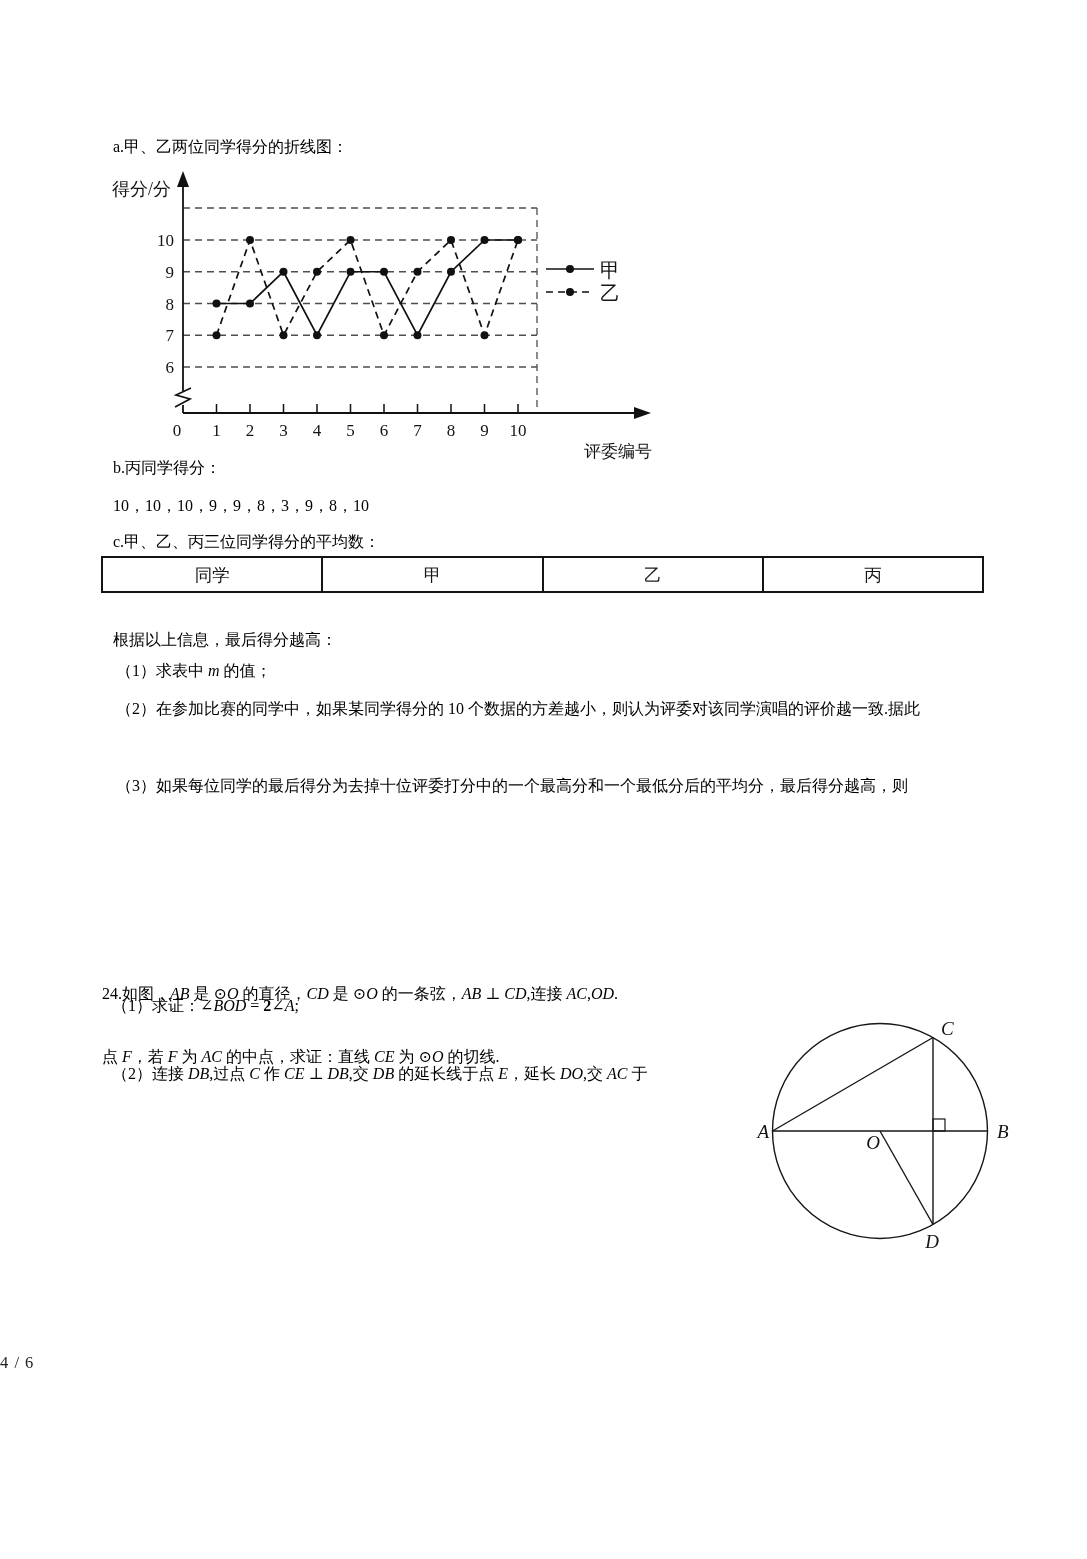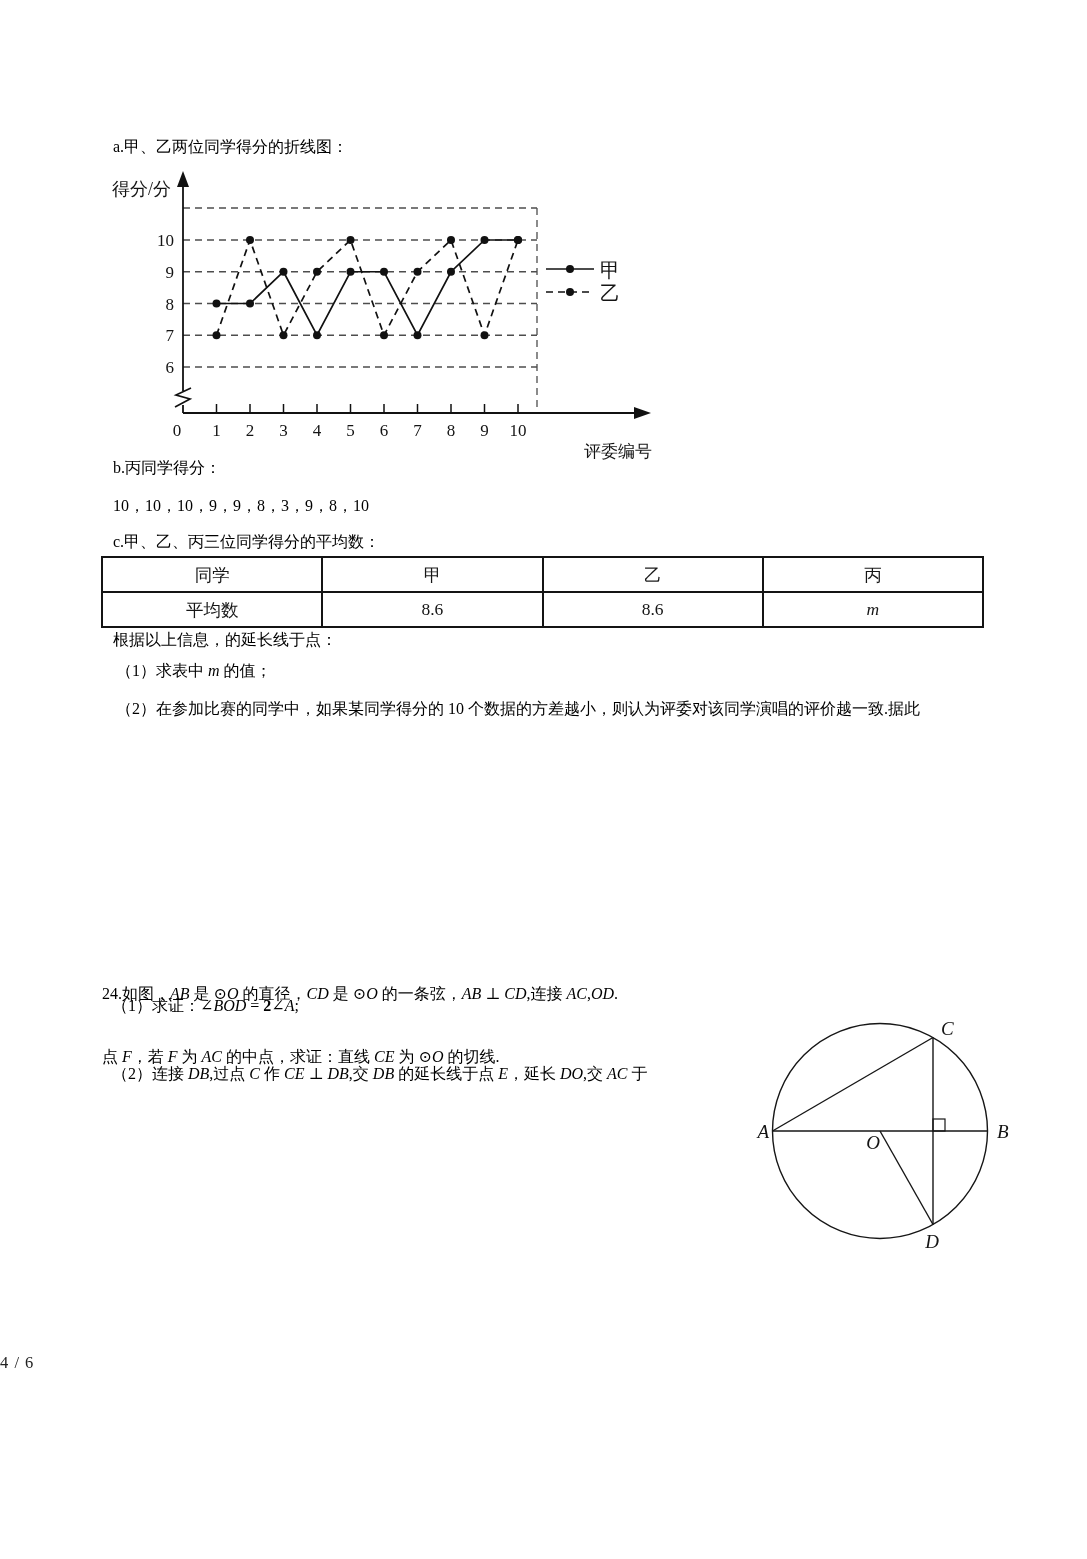--- a/index.html
+++ b/index.html
@@ -107,36 +107,31 @@
   <div class="tline" style="left:113px;top:532px">c.甲、乙、丙三位同学得分的平均数：</div>
 
   <table class="avg-table">
     <tbody>
         <tr>
       <td>同学</td>
       <td>甲</td>
       <td>乙</td>
       <td>丙</td>
     </tr>
-    <tr>
-      <td>平均数</td>
-      <td>8.6</td>
-      <td>8.6</td>
-      <td class="math">m</td>
-    </tr>
   </tbody>
     </table>
 
-  <div class="tline" style="left:113px;top:630px">根据以上信息，的延长线于点：</div>
+  <div class="tline" style="left:113px;top:630px">根据以上信息，最后得分越高：</div>
 
   <div class="tline" style="left:116px;top:661px"><span>（1）求表中 </span><span class="math">m</span><span> 的值；</span></div>
 
   <div class="tline" style="left:116px;top:699px"><span>（2）在参加比赛的同学中，如果某同学得分的 10 个数据的方差越小，则认为评委对该同学演唱的评价越一致.据此</span></div>
 
 
+  <div class="tline" style="left:116px;top:776px"><span>（3）如果每位同学的最后得分为去掉十位评委打分中的一个最高分和一个最低分后的平均分，最后得分越高，则</span></div>
 
 
   <div class="tline" style="left:102px;top:984px"><span>24.如图，</span><span class="math">AB</span><span> 是 ⊙</span><span class="math">O</span><span> 的直径，</span><span class="math">CD</span><span> 是 ⊙</span><span class="math">O</span><span> 的一条弦，</span><span class="math">AB</span><span> ⊥ </span><span class="math">CD</span><span>,连接 </span><span class="math">AC</span><span>,</span><span class="math">OD</span><span>.</span></div>
 
   <div class="tline" style="left:112px;top:996px"><span>（1）求证：∠</span><span class="math">BOD</span><span> = </span><span class="bold">2</span><span>∠</span><span class="math">A</span><span>;</span></div>
 
   <div class="tline" style="left:112px;top:1064px"><span>（2）连接 </span><span class="math">DB</span><span>,过点 </span><span class="math">C</span><span> 作 </span><span class="math">CE</span><span> ⊥ </span><span class="math">DB</span><span>,交 </span><span class="math">DB</span><span> 的延长线于点 </span><span class="math">E</span><span>，延长 </span><span class="math">DO</span><span>,交 </span><span class="math">AC</span><span> 于</span></div>
 
   <div class="tline" style="left:102px;top:1047px"><span>点 </span><span class="math">F</span><span>，若 </span><span class="math">F</span><span> 为 </span><span class="math">AC</span><span> 的中点，求证：直线 </span><span class="math">CE</span><span> 为 ⊙</span><span class="math">O</span><span> 的切线.</span></div>
 

